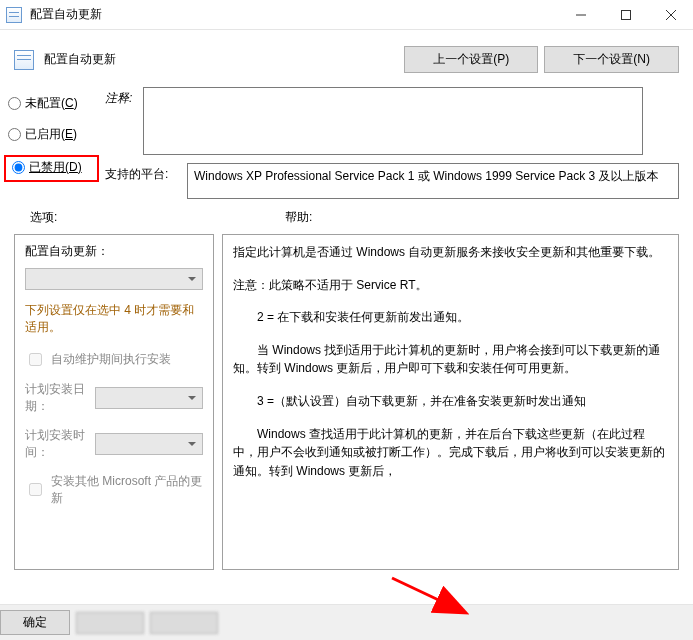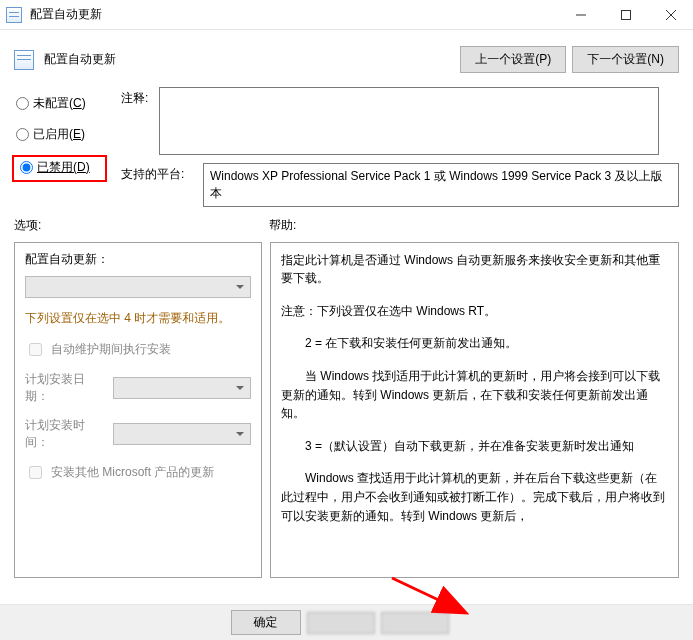--- a/index.html
+++ b/index.html
@@ -7,54 +7,54 @@
   .titlebar { height: 30px; display: flex; align-items: center; border-bottom: 1px solid #e5e5e5; }
   .titlebar .icon { width: 28px; display: flex; justify-content: center; }
   .titlebar .title { flex: 1; padding-left: 2px; }
   .winbtns { display: flex; height: 100%; }
   .winbtn { width: 45px; display: flex; align-items: center; justify-content: center; color: #333; }
 
   .header-row { display: flex; align-items: center; padding: 16px 14px 8px 14px; gap: 10px; }
   .header-row .hicon { width: 20px; height: 20px; }
   .header-row .htitle { flex: 1; font-size: 12px; }
   .navbtns { display: flex; gap: 6px; }
-  .btn { border: 1px solid #adadad; background: #e1e1e1; padding: 4px 14px; cursor: default; }
+  .btn { border: 1px solid #adadad; background: #e1e1e1; padding: 4px 28px; cursor: default; }
 
-  .config-area { display: flex; gap: 14px; padding: 6px 14px 6px 12px; }
+  .config-area { display: flex; gap: 6px; padding: 6px 14px 6px 4px; }
   .radio-col { width: 95px; padding-top: 6px; }
   .radio-item { display: flex; align-items: center; gap: 4px; margin-bottom: 10px; padding: 2px 4px; }
   .radio-item input { margin: 0; }
   .radio-item u { text-decoration: underline; }
   .redbox { border: 2px solid #ff0000; padding: 0 2px 2px 2px; margin-bottom: 4px; text-decoration: underline; }
 
   .right-col { flex: 1; }
   .lbl { margin-bottom: 4px; }
   .comment-box { width: 500px; height: 68px; border: 1px solid #7a7a7a; resize: none; background: #fff; padding: 4px; }
   .platform-row { display: flex; gap: 6px; margin-top: 8px; }
   .platform-lbl { width: 76px; padding-top: 3px; text-align: left; }
   .platform-box { flex: 1; border: 1px solid #7a7a7a; padding: 4px 6px; line-height: 1.4; min-height: 36px; }
 
   .section-labels { display: flex; padding: 4px 14px; }
-  .section-labels .left { width: 255px; }
+  .section-labels .left { width: 255px; margin-left: 16px; }
   .section-labels .right { flex: 1; }
 
   .panels { display: flex; gap: 8px; padding: 4px 14px; }
   .panel { border: 1px solid #a0a0a0; height: 336px; overflow: auto; padding: 8px 10px; }
-  .panel.left { width: 248px; }
+  .panel.left { width: 200px; }
   .panel.right { flex: 1; }
   .subhead { margin-bottom: 8px; }
   .desc { color: #a16207; margin: 12px 0 14px 0; line-height: 1.4; }
   .chk-row { display: flex; align-items: center; gap: 6px; margin-bottom: 12px; color: #888; }
   .field-row { display: flex; align-items: center; gap: 6px; margin-bottom: 12px; color: #888; }
   .combo { width: 140px; height: 22px; border: 1px solid #bbb; background: #e8e8e8; position: relative; }
   .combo::after { content: ""; position: absolute; right: 6px; top: 8px; border: 4px solid transparent; border-top-color: #666; }
   .help-text p { margin: 0 0 14px 0; line-height: 1.55; }
   .indent { text-indent: 24px; }
 
-  .footer { position: absolute; bottom: 0; left: 0; right: 0; height: 36px; display: flex; justify-content: center; align-items: center; gap: 6px; padding-right: 14px; border-top: 1px solid #e5e5e5; background: #f0f0f0; }
+  .footer { position: absolute; bottom: 0; left: 0; right: 0; height: 36px; display: flex; justify-content: flex-start; align-items: center; gap: 6px; padding-right: 14px; border-top: 1px solid #e5e5e5; background: #f0f0f0; }
   .blurbtn { width: 68px; height: 22px; background: #dcdcdc; border: 1px solid #b5b5b5; filter: blur(1.5px); }
 
   .arrow { position: absolute; left: 388px; top: 574px; pointer-events: none; }
 
   .sheet-icon { width: 16px; height: 16px; background: linear-gradient(#fff,#e3eefa); border: 1px solid #6b9bd2; position: relative; }
   .sheet-icon::before, .sheet-icon::after { content: ""; position: absolute; left: 2px; right: 2px; height: 1px; background: #6b9bd2; }
   .sheet-icon::before { top: 4px; }
   .sheet-icon::after { top: 8px; }
 </style>
 </head>
@@ -108,21 +108,21 @@
     </label>
     <div class="redbox">
       <label class="radio-item" style="margin-bottom:0">
         <input type="radio" name="state" checked="" style="">
         <span>已禁用(<u>D</u>)</span>
       </label>
     </div>
   </div>
   <div class="right-col">
     <div style="display:flex; gap:8px;">
-      <div class="lbl" style="width:30px; padding-top:3px;">注释:</div>
+      <div class="lbl" style="width:30px; padding-top:3px;font-style:italic;">注释:</div>
       <textarea class="comment-box" style=""></textarea>
     </div>
     <div class="platform-row">
       <div class="platform-lbl">支持的平台:</div>
       <div class="platform-box">Windows XP Professional Service Pack 1 或 Windows 1999 Service Pack 3 及以上版本</div>
     </div>
   </div>
 </div>
 
 <div class="section-labels">
@@ -149,23 +149,23 @@
     </div>
     <div class="chk-row">
       <input type="checkbox" disabled="" style="">
       <span>安装其他 Microsoft 产品的更新</span>
     </div>
   </div>
 
   <div class="panel right">
     <div class="help-text">
       <p>指定此计算机是否通过 Windows 自动更新服务来接收安全更新和其他重要下载。</p>
-      <p>注意：下列设置仅在选中 Windows RT。</p>
+      <p>注意：此策略不适用于 Service RT。</p>
       <p class="indent">2 = 在下载和安装任何更新前发出通知。</p>
-      <p class="indent">当 Windows 找到适用于此计算机的更新时，用户将会接到可以下载更新的通知。转到 Windows 更新后，在下载和安装任何更新前发出通知。</p>
+      <p class="indent">当 Windows 找到适用于此计算机的更新时，用户将会接到可以下载更新的通知。转到 Windows 更新后，用户即可下载和安装任何可用更新。</p>
       <p class="indent">3 =（默认设置）自动下载更新，并在准备安装更新时发出通知</p>
       <p class="indent">Windows 查找适用于此计算机的更新，并在后台下载这些更新（在此过程中，用户不会收到通知或被打断工作）。完成下载后，用户将收到可以安装更新的通知。转到 Windows 更新后，</p>
     </div>
   </div>
 </div>
 
 <div class="footer">
   <div class="btn" style="padding:3px 22px;"><span>确定</span></div>
   <div class="blurbtn"></div>
   <div class="blurbtn"></div>

